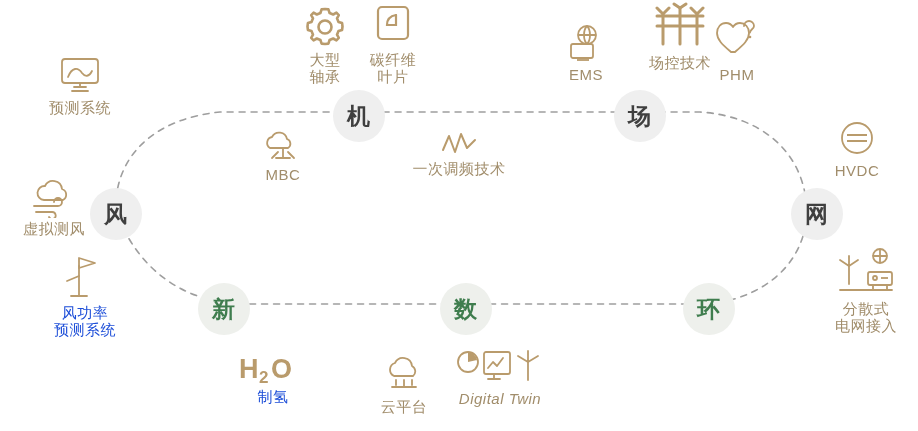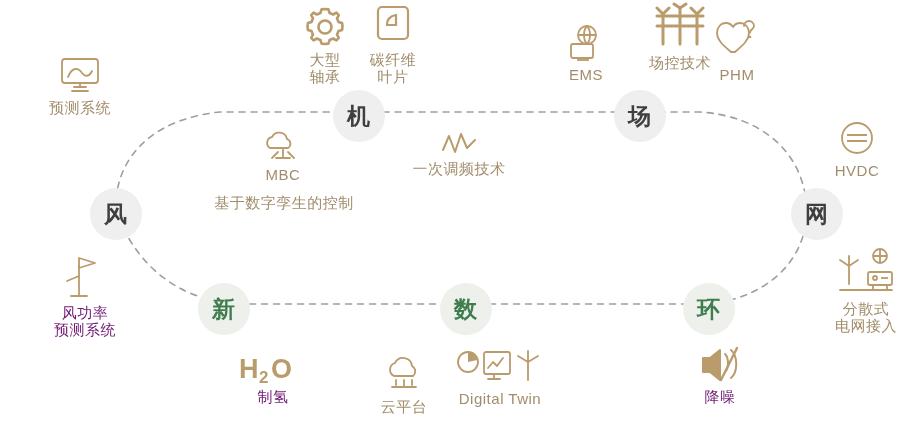--- a/index.html
+++ b/index.html
@@ -32,21 +32,21 @@
   }
   .node .label {
     font-size: 15px;
     line-height: 1.12;
     color: #a18d6b;
     margin-top: 3px;
     white-space: pre-line;
     letter-spacing: 0.5px;
   }
   .label.dark {
-    color: #701a75;
+    color: #1d4ed8;
   }
   .hub {
     position: absolute;
     width: 52px;
     height: 52px;
     border-radius: 50%;
     display: flex;
     align-items: center;
     justify-content: center;
     font-size: 23px;
@@ -62,20 +62,21 @@
     color: #3f7d4e;
   }
   svg.ring {
     position: absolute;
     left: 0;
     top: 0;
     pointer-events: none;
   }
   .latin {
     font-family: "Liberation Sans", sans-serif;
+    font-style: italic;
   }
 </style>
 </head>
 <body>
 
 <div id="stage">
 
   <svg class="ring" width="918" height="431">
     <path d="M 116,200 C 120,150 160,118 220,112 L 700,112 C 760,116 800,150 806,200
              C 812,252 775,296 710,304 L 238,304 C 172,300 132,258 116,210 Z" fill="none" stroke="#9e9e9e" stroke-width="1.6" stroke-dasharray="6 6" stroke-linecap="round"></path>
@@ -183,30 +184,20 @@
         <path d="M38 41 v5 M52 41 v5" stroke-linecap="round"></path>
         <circle cx="40" cy="34" r="2"></circle>
         <path d="M46 34 h7"></path>
         <path d="M5 46 h52" stroke-linecap="round"></path>
       </svg>
     </span>
     <span class="label">分散式
 电网接入</span>
   </div>
 
-  <div class="node" style="left:682px; top:344px; width:76px;">
-    <span class="icon">
-      <svg width="46" height="42" viewBox="0 0 46 42" fill="none" stroke="#b99b6c" stroke-width="2">
-        <path d="M6 14 h7 l10 -8 v30 l-10 -8 h-7 z" fill="#b99b6c" stroke="#b99b6c" stroke-linejoin="round"></path>
-        <path d="M28 10 c4 4 4 14 0 18 M34 6 c7 6 7 22 0 28" stroke-linecap="round"></path>
-        <path d="M40 4 L24 36" stroke-width="2.4" stroke-linecap="round"></path>
-      </svg>
-    </span>
-    <span class="label dark">降噪</span>
-  </div>
 
   <div class="node" style="left:366px; top:356px; width:76px;">
     <span class="icon">
       <svg width="44" height="40" viewBox="0 0 44 40" fill="none" stroke="#b99b6c" stroke-width="1.8">
         <path d="M12 20 a7 7 0 0 1 1-13 a9 9 0 0 1 17 3 a6 6 0 0 1 1 10 z" stroke-linejoin="round"></path>
         <path d="M14 24 v5 M22 24 v7 M30 24 v5" stroke-linecap="round"></path>
         <path d="M10 31 h24" stroke-linecap="round"></path>
       </svg>
     </span>
     <span class="label">云平台</span>
@@ -245,20 +236,30 @@
         <path d="M20 10 v30" stroke-linecap="round"></path>
         <path d="M20 12 l16 -5 -16 -5 z" stroke-linejoin="round"></path>
         <path d="M20 20 l-12 5" stroke-linecap="round"></path>
         <path d="M12 40 h16" stroke-linecap="round"></path>
       </svg>
     </span>
     <span class="label dark">风功率
 预测系统</span>
   </div>
 
+  <div class="node" style="left:6px; top:174px; width:96px;">
+    <span class="icon">
+      <svg width="56" height="44" viewBox="0 0 56 44" fill="none" stroke="#b99b6c" stroke-width="1.8">
+        <path d="M18 26 a7 7 0 0 1 1 -14 a9 9 0 0 1 17 3 a6 6 0 0 1 1 11 z" stroke-linejoin="round"></path>
+        <path d="M8 32 h24 a4 4 0 1 0 -4 -4" stroke-linecap="round"></path>
+        <path d="M10 38 h16 a3.5 3.5 0 1 1 -3 5" stroke-linecap="round"></path>
+      </svg>
+    </span>
+    <span class="label">虚拟测风</span>
+  </div>
 
   <div class="node" style="left:32px; top:55px; width:96px;">
     <span class="icon">
       <svg width="48" height="42" viewBox="0 0 48 42" fill="none" stroke="#b99b6c" stroke-width="1.8">
         <rect x="6" y="4" width="36" height="24" rx="3"></rect>
         <path d="M12 22 c4 -10 10 -10 14 -4 3 4 7 4 10 -2" stroke-linecap="round"></path>
         <path d="M18 32 h12 M24 28 v4" stroke-linecap="round"></path>
         <path d="M16 36 h16" stroke-linecap="round"></path>
       </svg>
     </span>
@@ -270,23 +271,20 @@
       <svg width="46" height="34" viewBox="0 0 46 34" fill="none" stroke="#b99b6c" stroke-width="1.8">
         <path d="M10 18 a6 6 0 0 1 2 -11 a8 8 0 0 1 15 2 a5 5 0 0 1 1 9 z" stroke-linejoin="round"></path>
         <path d="M23 18 v10" stroke-linecap="round"></path>
         <path d="M16 28 h14" stroke-linecap="round"></path>
         <path d="M18 22 l-6 6 M28 22 l6 6" stroke-linecap="round"></path>
       </svg>
     </span>
     <span class="label">MBC</span>
   </div>
 
-  <div class="node" style="left:196px; top:192px; width:176px;">
-    <span class="label">基于数字孪生的控制</span>
-  </div>
 
   <div class="node" style="left:398px; top:128px; width:122px;">
     <span class="icon">
       <svg width="44" height="30" viewBox="0 0 44 30" fill="none" stroke="#b99b6c" stroke-width="2" stroke-linecap="round" stroke-linejoin="round">
         <path d="M6 22 L12 8 L18 24 L24 6 L30 20 L38 12"></path>
       </svg>
     </span>
     <span class="label">一次调频技术</span>
   </div>
 

